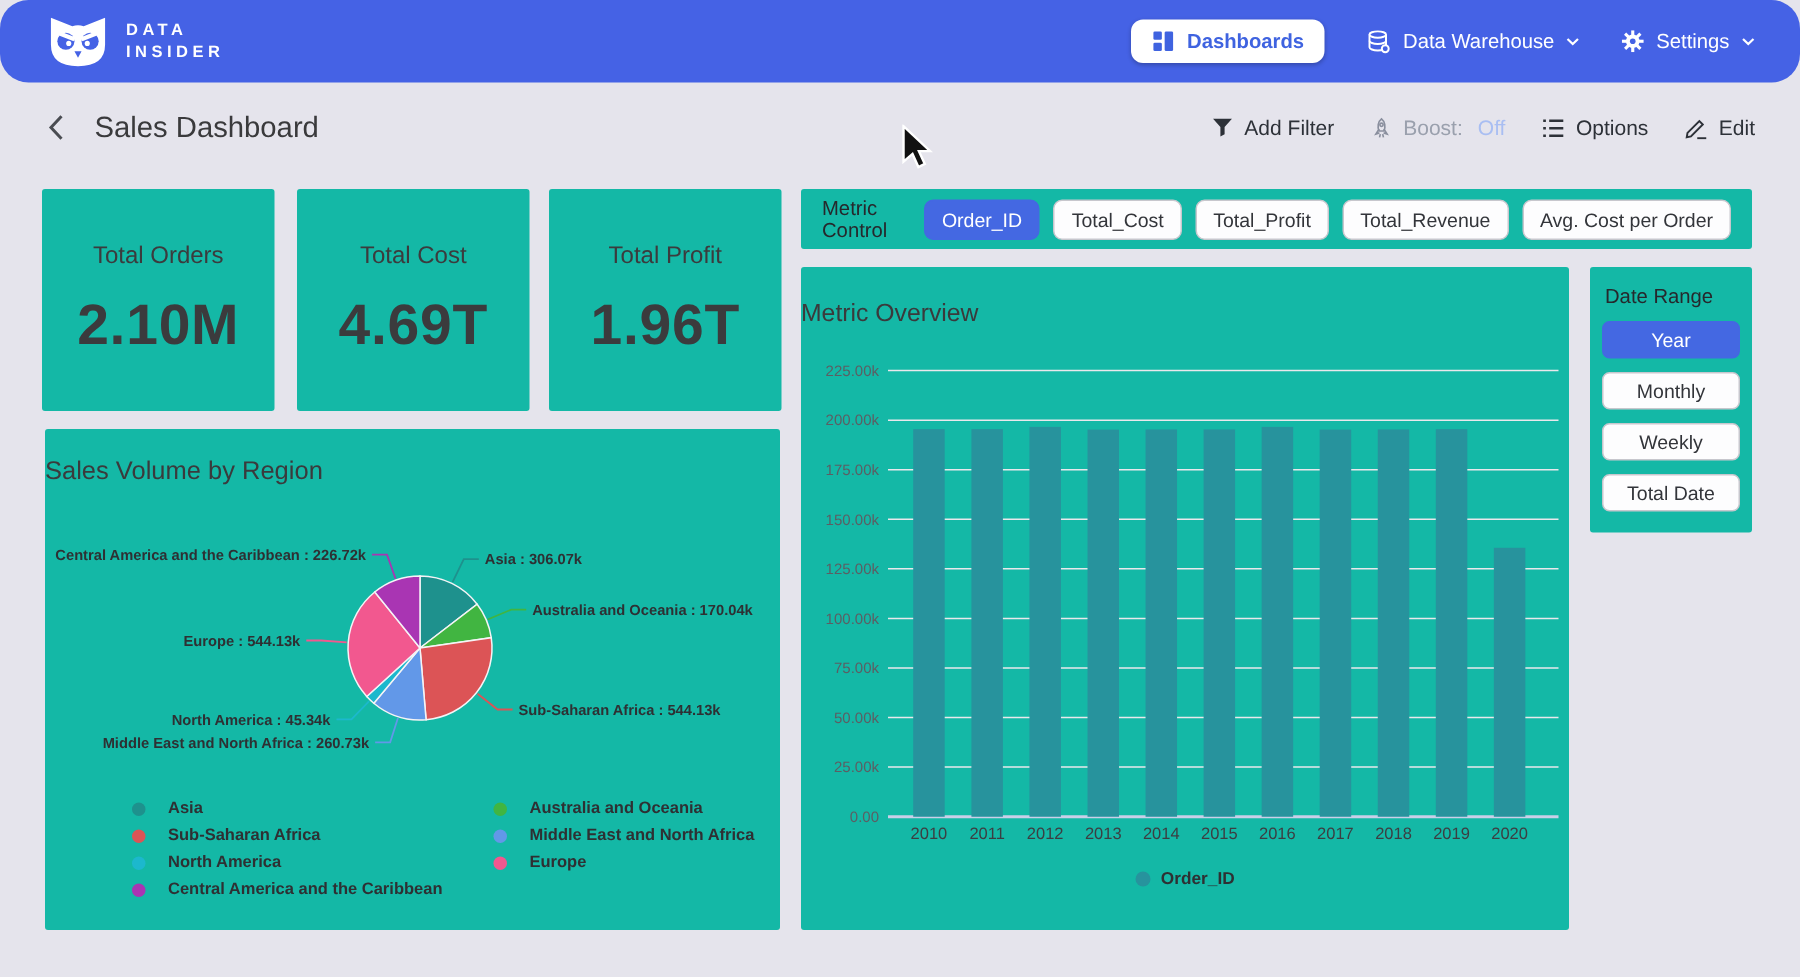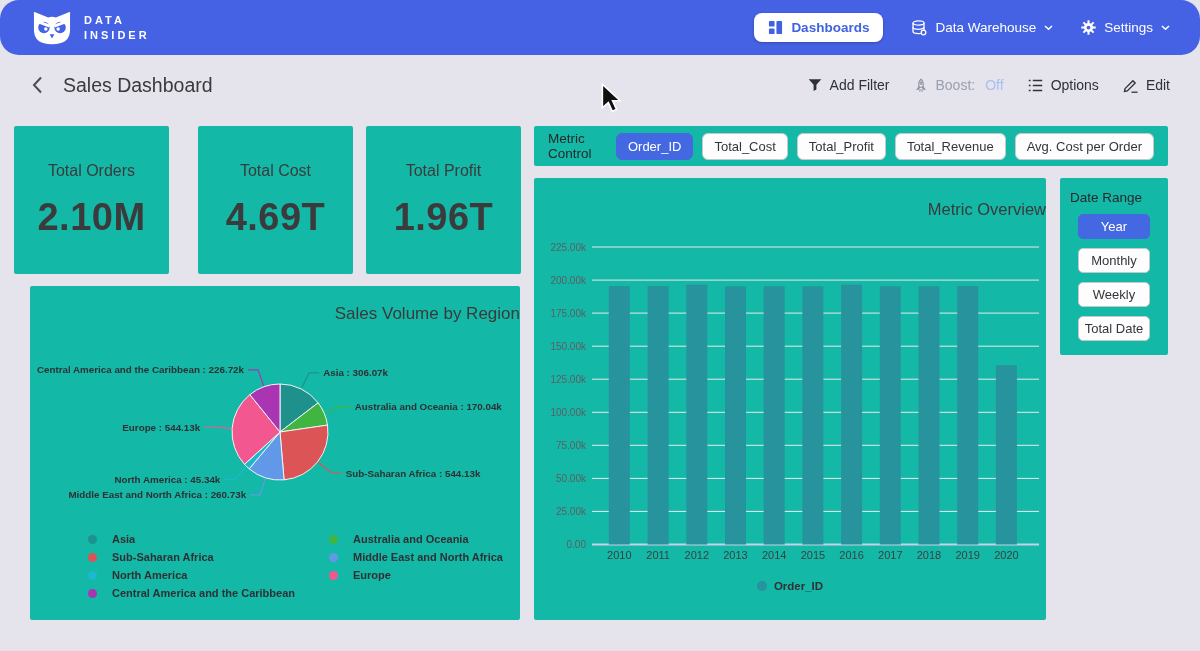--- a/index.html
+++ b/index.html
@@ -41,30 +41,30 @@
   .kpi-value { font-size:38px; font-weight:700; color:#3b3b3d; letter-spacing:.5px; }
 
   .metricbar { left:534px; top:126px; width:634px; height:40px; display:flex;
     align-items:center; padding:0 14px; gap:10px; }
   .metricbar-label { font-size:13.5px; color:#26282c; margin-right:4px; }
   .pill-btn { font-family:inherit; font-size:13px; color:#33353a; background:#fdfdfe;
     border:1px solid #c7c7cd; border-radius:6px; padding:5px 11px; cursor:pointer; white-space:nowrap; }
   .pill-btn.selected { background:#4468e2; border-color:#4468e2; color:#fff; }
 
   .chartcard { left:534px; top:178px; width:512px; height:442px; }
-  .chart-title { text-align:right; font-size:16.5px; font-weight:500; color:#3a3a3c; padding-top:22px; }
+  .chart-title { text-align:left; font-size:16.5px; font-weight:500; color:#3a3a3c; padding-top:22px; }
   .bar-svg { position:absolute; left:0; top:55px; }
   .bar-legend { position:absolute; left:0; top:402px; width:100%; display:flex;
     justify-content:center; align-items:center; gap:8px; }
   .legend-dot { width:10px; height:10px; border-radius:50%; }
   .bar-legend-label { font-size:11.5px; font-weight:bold; color:#2e3033; }
 
   .datecard { left:1060px; top:178px; width:108px; height:177px; padding:10px 8px; }
   .datecard-title { font-size:13.5px; color:#26282c; margin:2px 0 9px 2px; }
-  .date-btn { display:block; width:72px; height:25px; margin:0 auto 9px auto; font-family:inherit;
+  .date-btn { display:block; width:92px; height:25px; margin:0 auto 9px auto; font-family:inherit;
     font-size:13px; color:#33353a; background:#fdfdfe; border:1px solid #c7c7cd;
     border-radius:5px; cursor:pointer; }
   .date-btn.selected { background:#4468e2; border-color:#4468e2; color:#fff; }
 
   .piecard { left:30px; top:286px; width:490px; height:334px; }
   .pie-svg { position:absolute; left:0; top:48px; overflow:visible; }
   .pie-label { font-size:9.8px; font-weight:bold; fill:#2e3033; }
   .pie-legend { position:absolute; left:58px; top:247px; display:flex; gap:34px; }
   .pie-legend-col { display:flex; flex-direction:column; gap:6px; min-width:136px; }
   .pie-legend-item { display:flex; align-items:center; gap:15px; font-size:11px;
@@ -181,21 +181,21 @@
       <div class="action">
         <svg width="15" height="15" viewBox="0 0 15 15">
           <path d="M2,10.6 L9.9,2.7 L12.2,5 L4.3,12.9 L1.5,13.5 Z" fill="none" stroke="#2d3138" stroke-width="1.3"></path>
           <path d="M8.5,14.2 h6" stroke="#2d3138" stroke-width="1.3"></path>
         </svg>
         <span>Edit</span>
       </div>
     </div>
   </div>
 
-  <div class="card kpi" style="left:14px">
+  <div class="card kpi" style="left:28px">
     <div class="kpi-label">Total Orders</div>
     <div class="kpi-value">2.10M</div>
   </div>
   <div class="card kpi" style="left:198px">
     <div class="kpi-label">Total Cost</div>
     <div class="kpi-value">4.69T</div>
   </div>
   <div class="card kpi" style="left:366px">
     <div class="kpi-label">Total Profit</div>
     <div class="kpi-value">1.96T</div>

